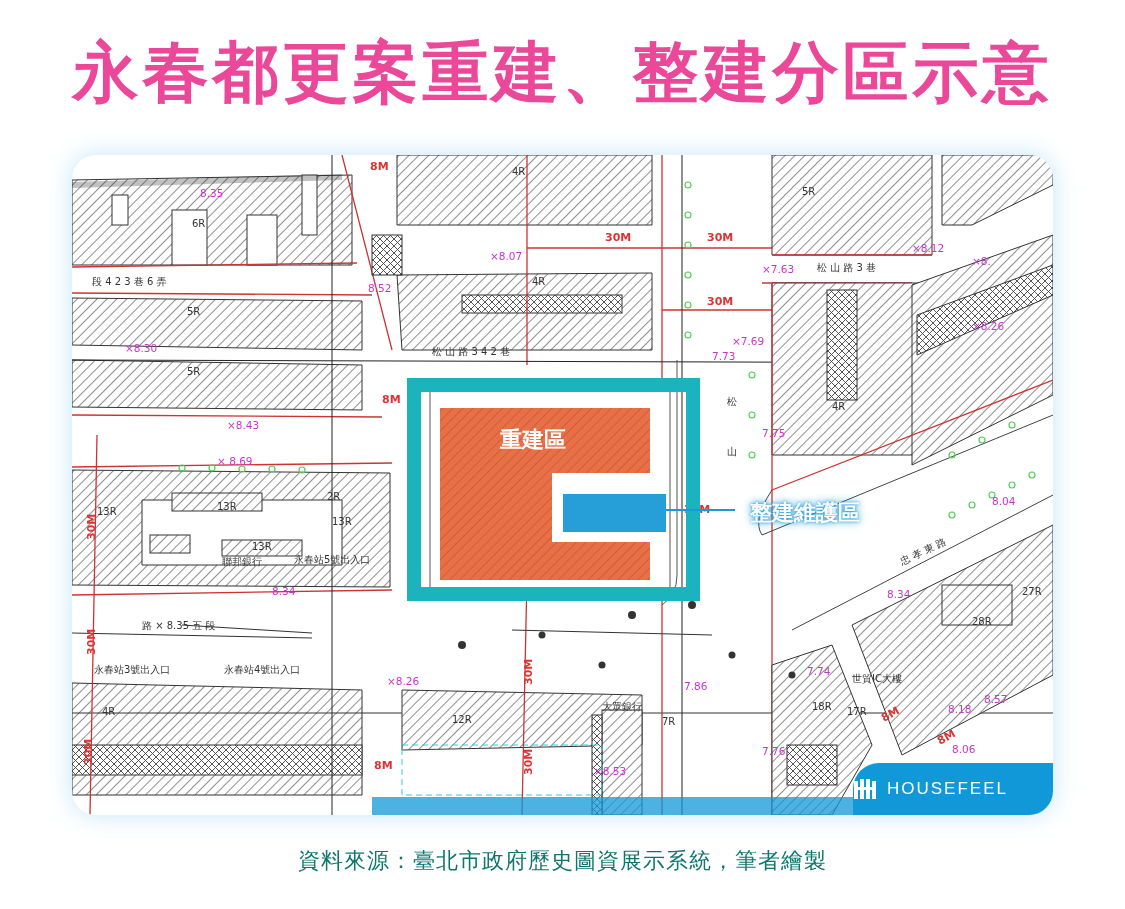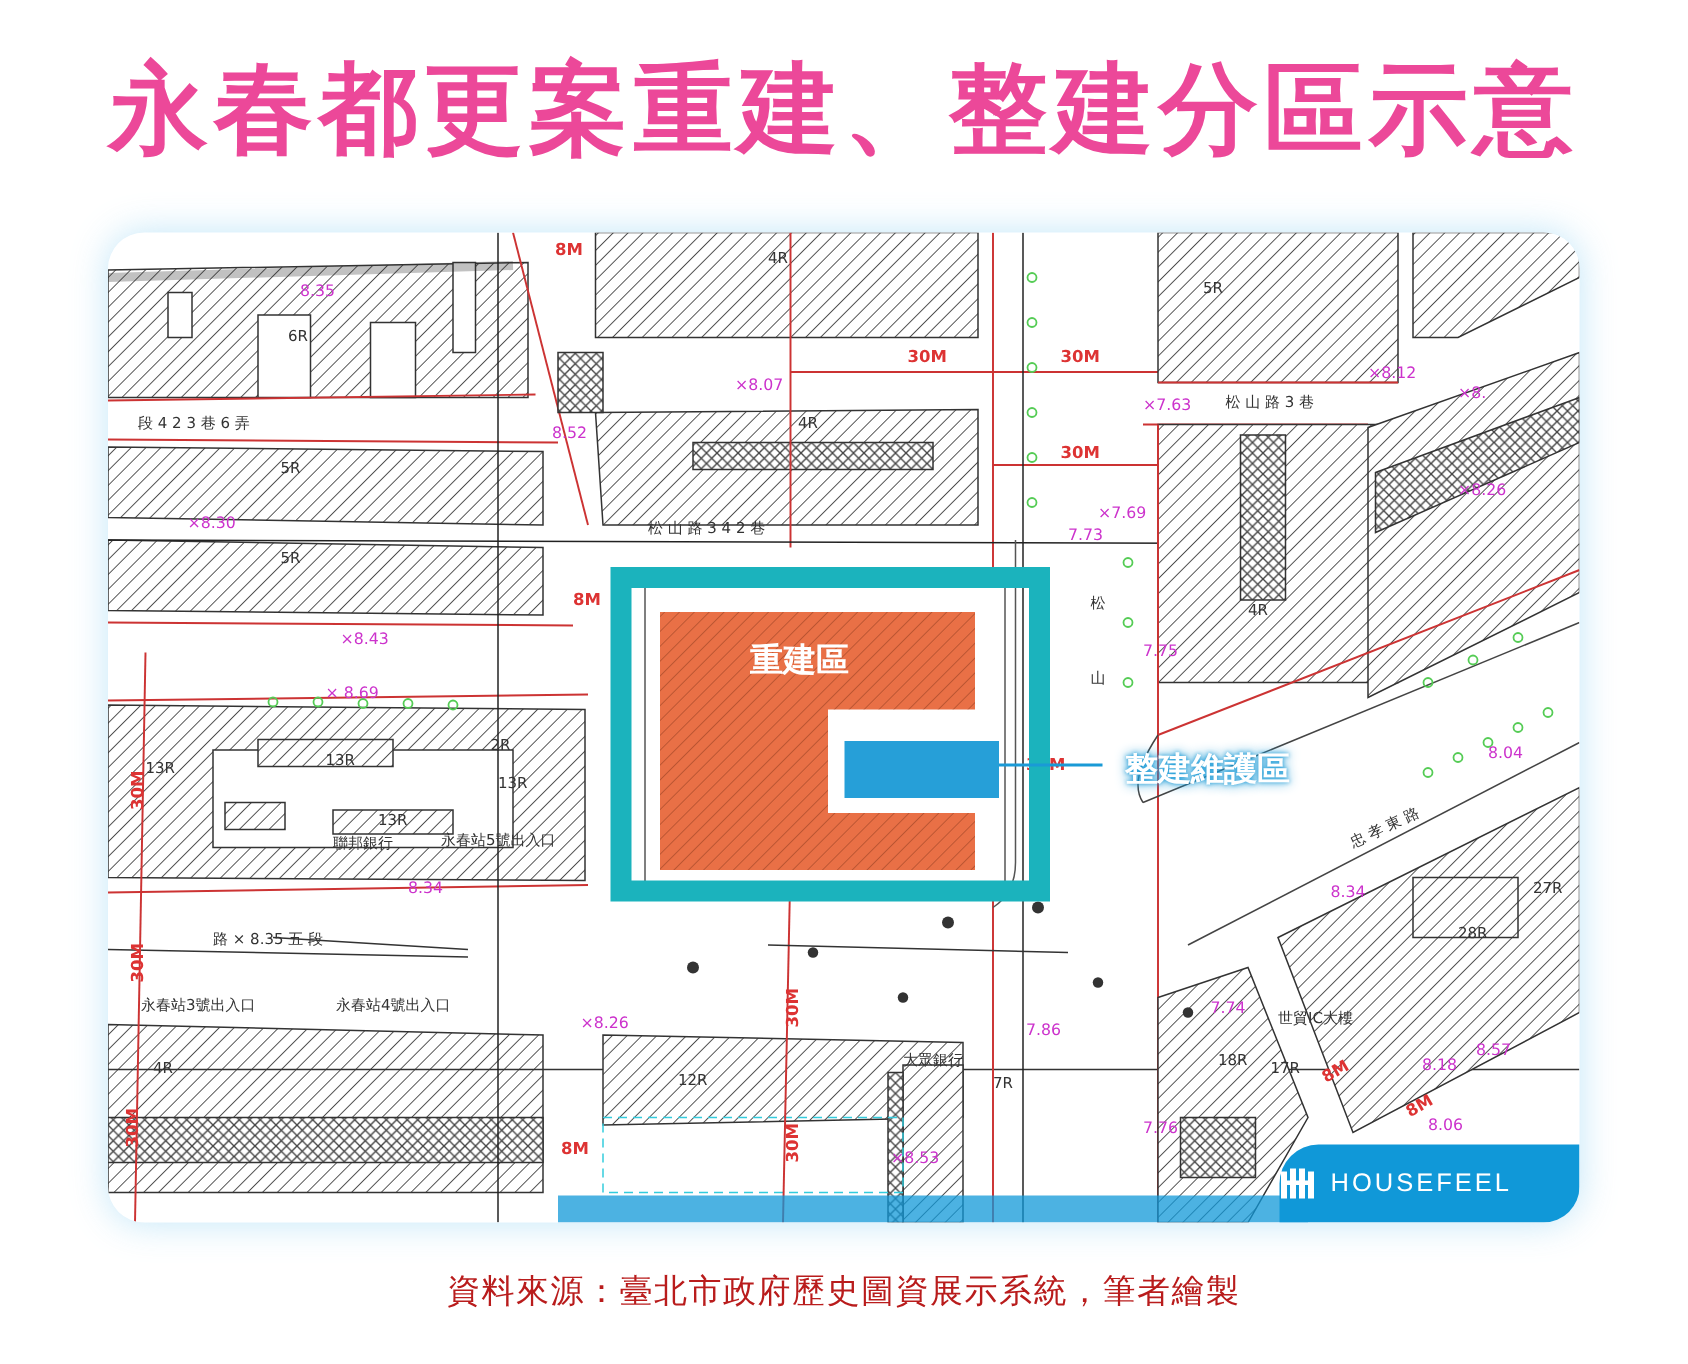--- a/index.html
+++ b/index.html
@@ -12,21 +12,21 @@
     font-size:66px; font-weight:bold; color:#ec4899; letter-spacing:4px; line-height:90px;
   }
   .map-card {
     position:absolute; left:72px; top:155px; width:981px; height:660px;
     border-radius:24px; overflow:hidden; background:#ffffff;
     box-shadow:0 0 24px rgba(120,200,240,0.45);
   }
   .map-card svg.base { position:absolute; left:0; top:0; }
   .caption {
     position:absolute; left:0; top:846px; width:1125px; text-align:center;
-    font-size:22px; color:#b91c1c; letter-spacing:1px;
+    font-size:22px; color:#0f766e; letter-spacing:1px;
   }
   .brand {
     position:absolute; right:0; bottom:0; width:200px; height:52px;
     background:#1098D8; border-top-left-radius:26px;
     display:flex; align-items:center; box-sizing:border-box;
     color:#fff; font-family:"Liberation Sans", sans-serif; font-size:17px; letter-spacing:2px;
   }
   .brand .logo { width:24px; height:22px; margin-right:10px; }
   .bottom-band {
     position:absolute; left:300px; bottom:0; width:500px; height:18px;

